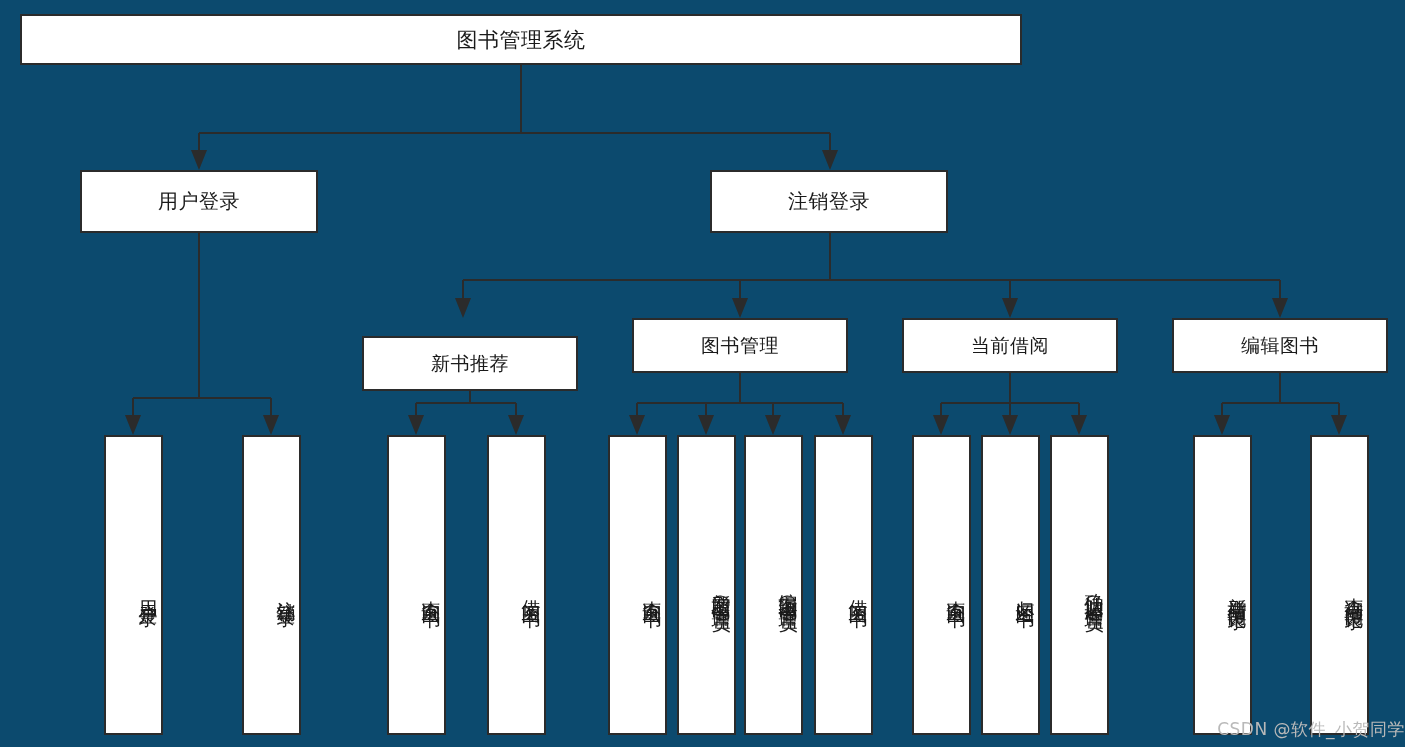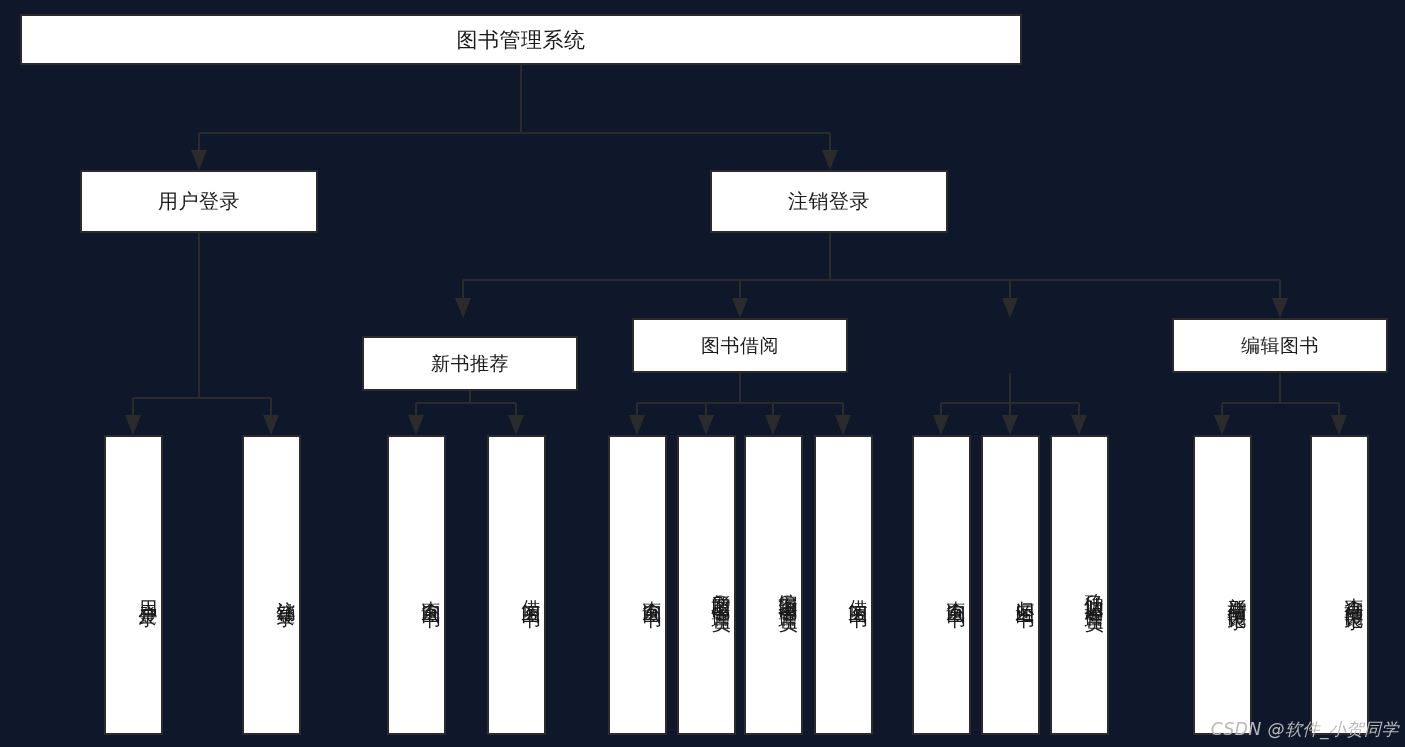--- a/index.html
+++ b/index.html
@@ -7,21 +7,21 @@
     padding: 0;
     background: #ffffff;
   }
   body {
     font-family: "DejaVu Sans", "Liberation Sans", sans-serif;
   }
   #canvas {
     position: relative;
     width: 1405px;
     height: 747px;
-    background: #0f172a;
+    background: #0c4a6e;
     overflow: hidden;
   }
   
   #links {
     position: absolute;
     left: 0;
     top: 0;
     width: 1405px;
     height: 747px;
   }
@@ -68,28 +68,27 @@
     justify-content: center;
   }
   .node.leaf .leaf-label {
     writing-mode: vertical-rl;
     text-orientation: upright;
     white-space: nowrap;
   }
   
   #watermark {
     position: absolute;
-    right: 6px;
+    right: 0;
     bottom: 6px;
     font-size: 17px;
     color: #b9b9b9;
     letter-spacing: 0.5px;
     white-space: nowrap;
     user-select: none;
-    font-style: italic;
   }
 </style>
 </head>
 <body>
 
 <div id="canvas">
 
   <svg id="links" viewBox="0 0 1405 747" width="1405" height="747" xmlns="http://www.w3.org/2000/svg">
 
     <line x1="521" y1="65" x2="521" y2="133"></line>
@@ -162,21 +161,24 @@
     <span>用户登录</span>
   </div>
   <div class="node level-two" style="left:710px; top:170px; width:238px; height:63px;">
     <span>注销登录</span>
   </div>
 
   <div class="node level-three" style="left:362px; top:336px; width:216px; height:55px;text-align:right;">
     <span>新书推荐</span>
   </div>
   <div class="node level-three" style="left:632px; top:318px; width:216px; height:55px;">
-    <span>图书借阅</span>
+    <span>图书管理</span>
+  </div>
+  <div class="node level-three" style="left:902px; top:318px; width:216px; height:55px;">
+    <span>当前借阅</span>
   </div>
   <div class="node level-three" style="left:1172px; top:318px; width:216px; height:55px;">
     <span>编辑图书</span>
   </div>
 
   <div class="node leaf" style="left:104px; top:435px; width:59px; height:300px;">
     <span class="leaf-label">用户登录</span>
   </div>
   <div class="node leaf" style="left:242px; top:435px; width:59px; height:300px;">
     <span class="leaf-label">注销登录</span>

